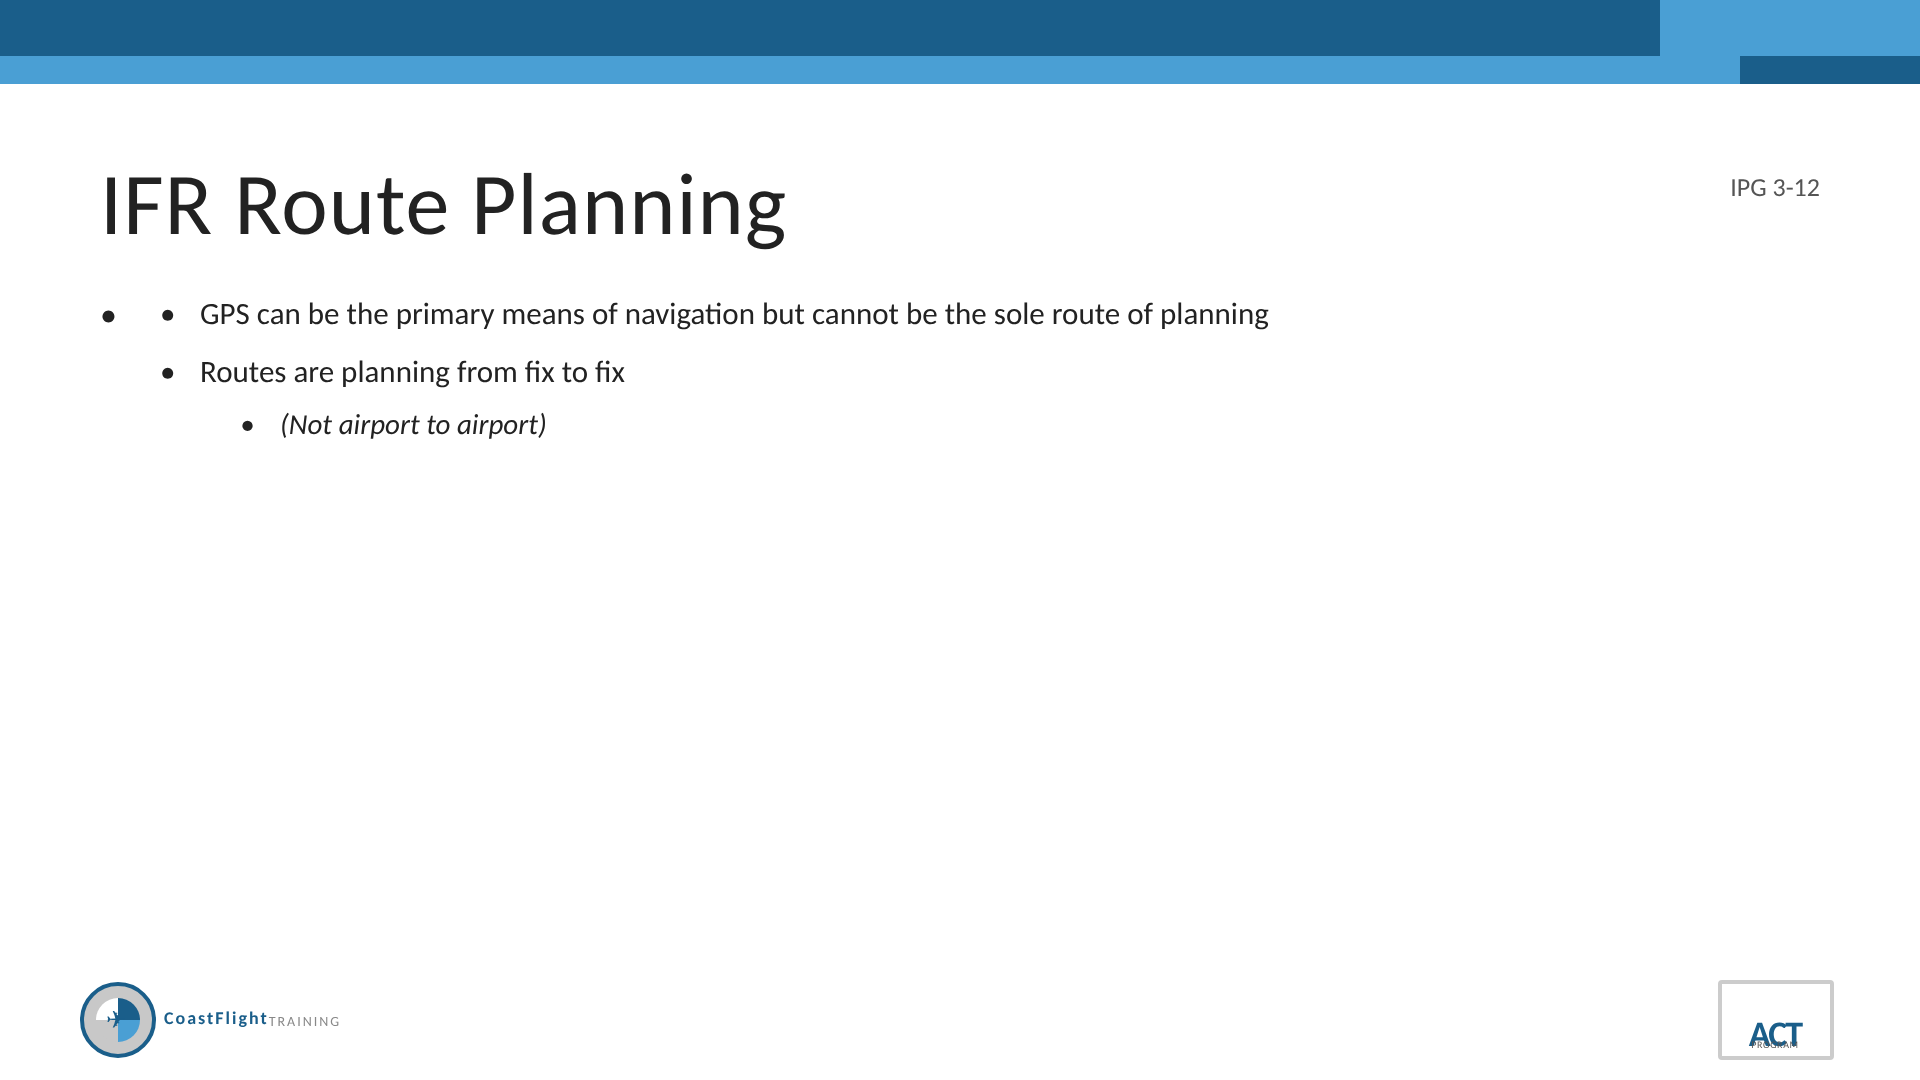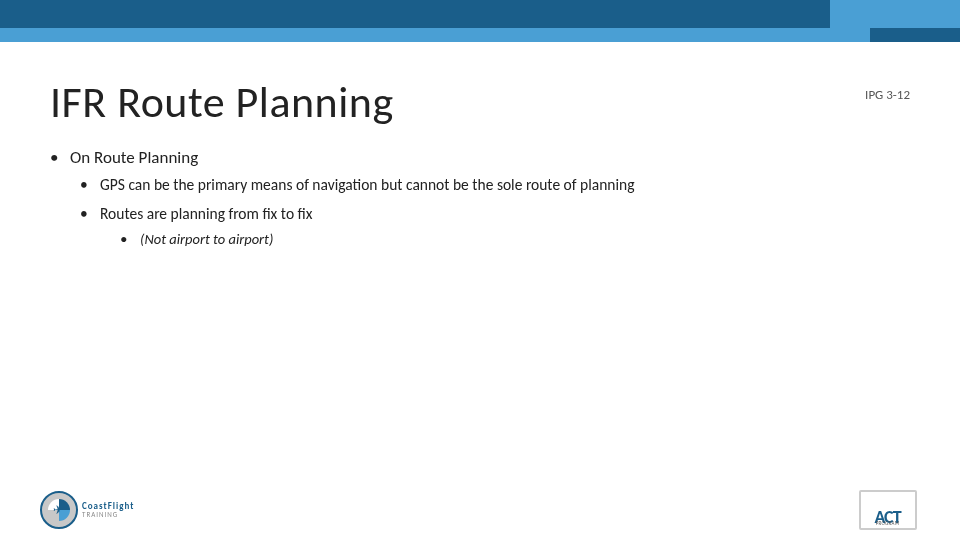--- a/index.html
+++ b/index.html
@@ -186,22 +186,23 @@
       border: 2px solid #1a5e8a;
       display: flex;
       align-items: center;
       justify-content: center;
       overflow: hidden;
       position: relative;
     }
 
     .logo-text-block {
       display: flex;
-      flex-direction: column;
+      flex-direction: row;
       line-height: 1.1;
+      align-items: flex-end;
     }
 
     .logo-text-main {
       font-size: 9px;
       font-weight: 700;
       color: #1a5e8a;
       letter-spacing: 1px;
     }
 
     .logo-text-sub {
@@ -263,21 +264,20 @@
 <div class="header-bar-bottom-right"></div>
 
 <div class="content">
   <div class="title-row">
     <h1 class="slide-title">IFR Route Planning</h1>
     <span class="ipg-badge">IPG 3-12</span>
   </div>
 
   <ul class="bullet-level1">
     <li>
-      <span>On Route Planning</span>
       <ul class="bullet-level2">
         <li>
           <span>GPS can be the primary means of navigation but cannot be the sole route of planning</span>
         </li>
         <li>
           <span>Routes are planning from fix to fix</span>
           <ul class="bullet-level3">
             <li>
               <span>(Not airport to airport)</span>
             </li>

